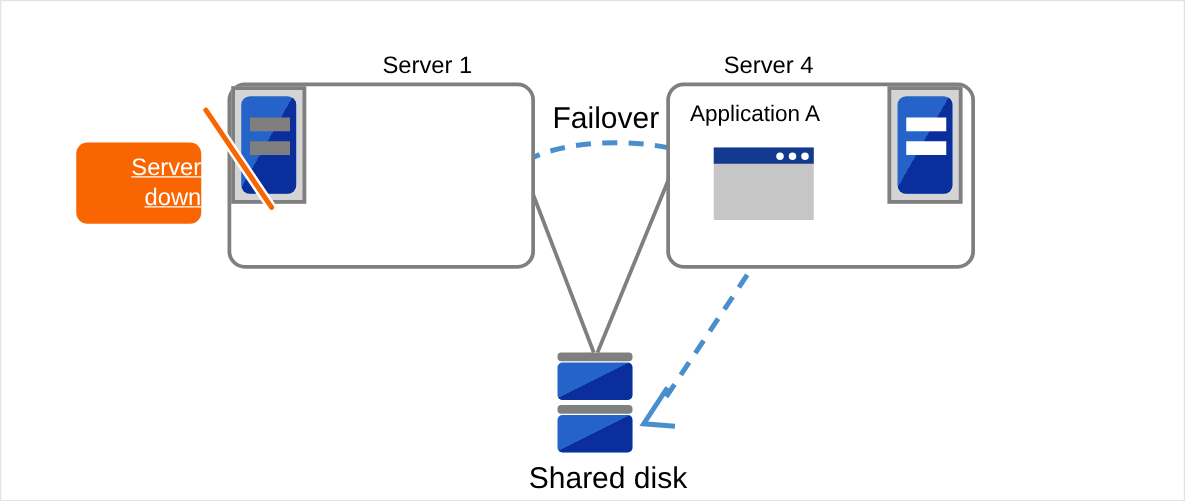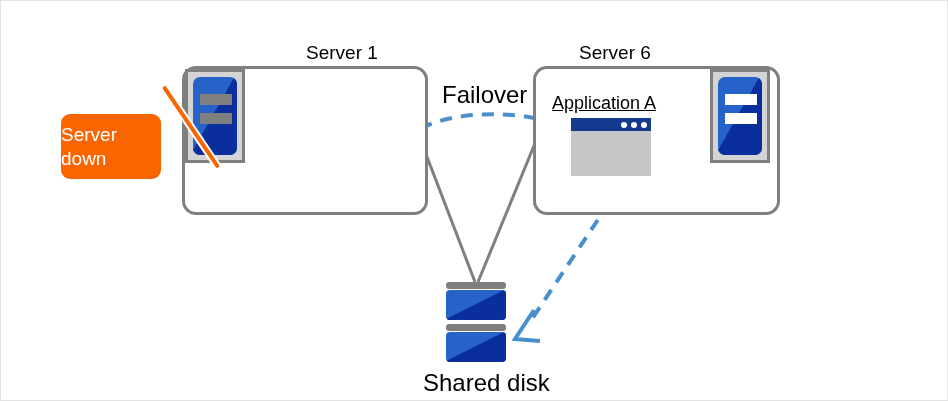--- a/index.html
+++ b/index.html
@@ -32,24 +32,25 @@
     top: 113px;
     width: 100px;
     height: 65px;
     background: #f96500;
     border-radius: 9px;
     color: #ffffff;
     font-size: 19px;
     line-height: 24px;
     display: flex;
     flex-direction: column;
-    align-items: flex-start;
+    align-items: flex-end;
     justify-content: center;
     text-align: center;
     box-sizing: border-box;
+    text-decoration: underline;
   }
 
   
   .server-box {
     position: absolute;
     border: 3px solid #7f7f7f;
     border-radius: 14px;
     background: #ffffff;
     box-sizing: border-box;
   }
@@ -116,25 +117,24 @@
     border-radius: 5px;
     transform: rotate(-34deg);
     transform-origin: center center;
     box-sizing: border-box;
   }
 
   
   #app-label {
     position: absolute;
     left: 551px;
-    top: 92px;
+    top: 80px;
     font-size: 18px;
     color: #000000;
     white-space: nowrap;
-    text-decoration: underline;
   }
   #app-window {
     position: absolute;
     left: 570px;
     top: 117px;
     width: 80px;
     height: 58px;
     background: #c6c6c6;
     box-sizing: border-box;
   }
@@ -237,21 +237,21 @@
     <div class="srv-body">
       <div class="srv-shade"></div>
       <div class="srv-bar b1 bar-gray"></div>
       <div class="srv-bar b2 bar-gray"></div>
     </div>
     <div class="srv-slash"></div>
   </div>
 
   <div id="failover-label">Failover</div>
 
-  <div class="server-title" id="server2-title">Server 6</div>
+  <div class="server-title" id="server2-title">Server 4</div>
 
   <div class="server-box" id="server2-box"></div>
 
   <div id="app-label">Application A</div>
 
   <div id="app-window">
     <div id="app-titlebar">
       <span class="app-dot d1"></span>
       <span class="app-dot d2"></span>
       <span class="app-dot d3"></span>

